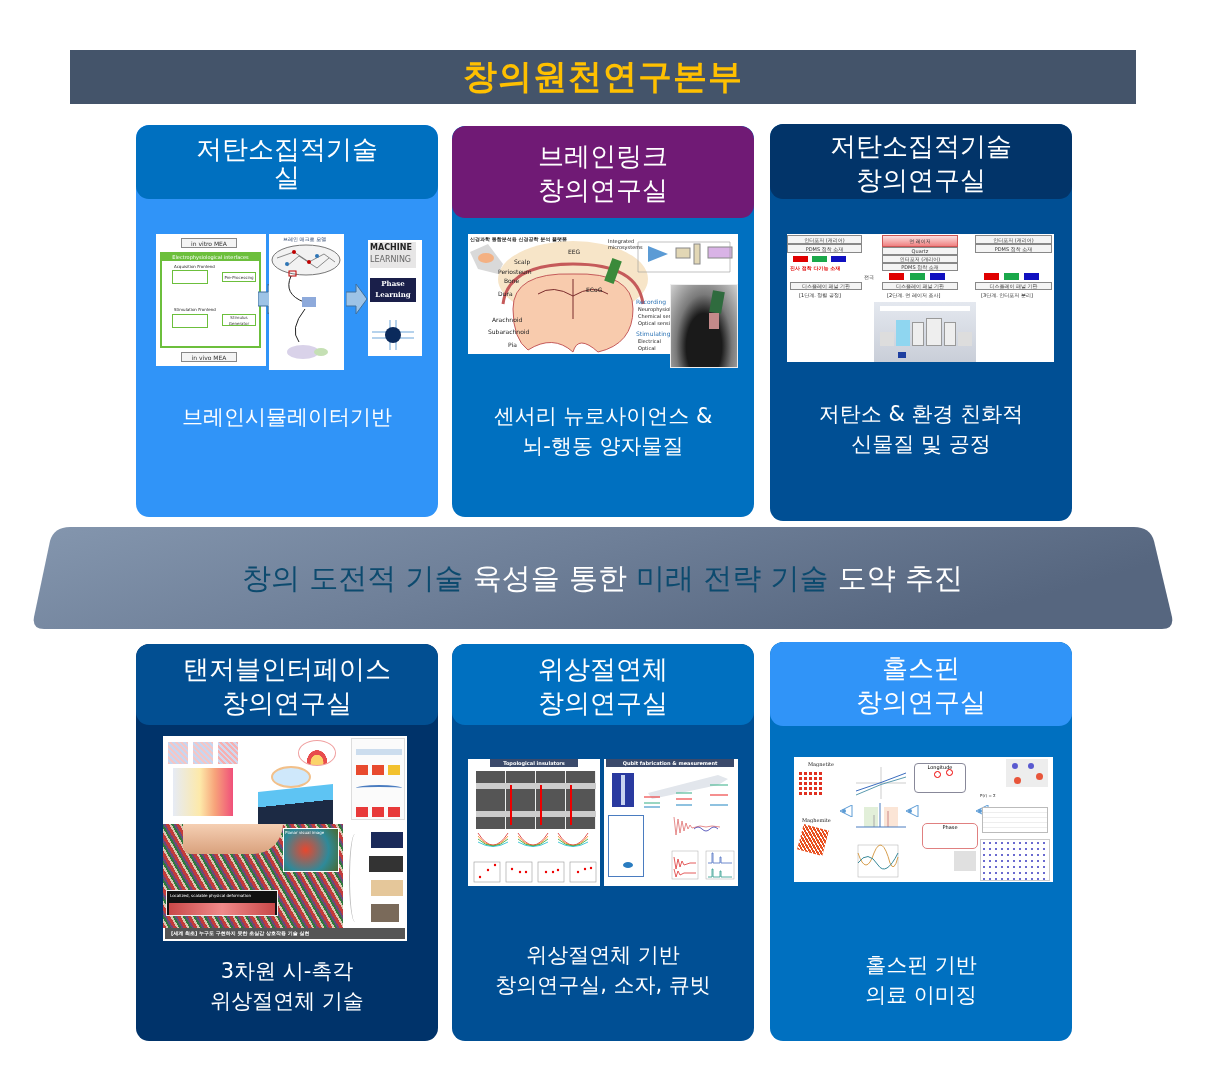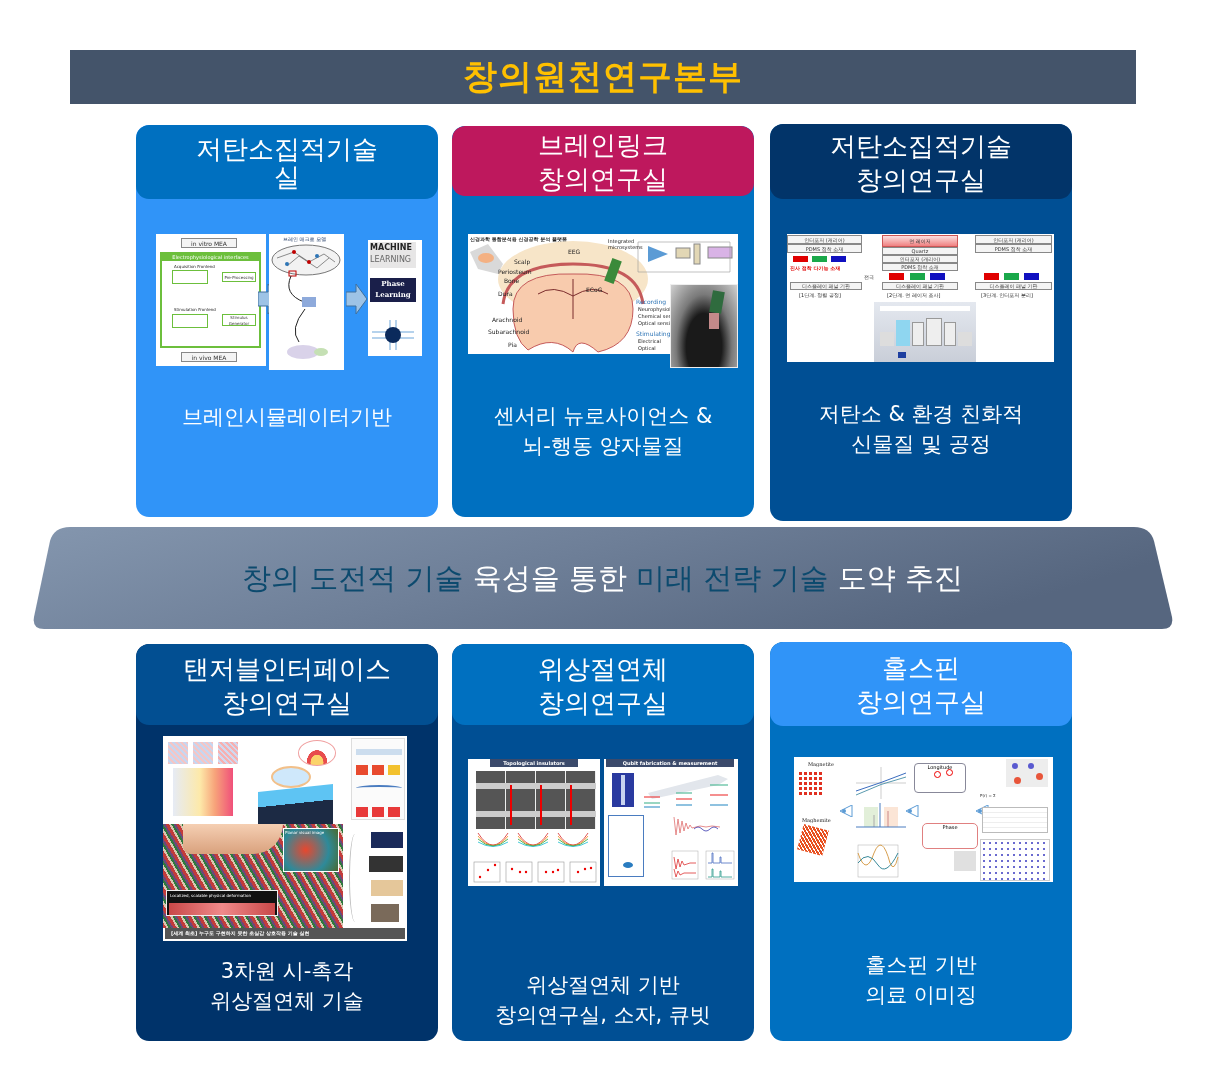--- a/index.html
+++ b/index.html
@@ -27,21 +27,21 @@
   }
   .card-desc {
     position: absolute; left: 0; width: 100%; text-align: center; color: #ffffff;
     font-size: 21px; line-height: 30px;
   }
 
   
   #c1 { left: 136px; top: 125px; height: 392px; background: #3094f8; }
   #c1 .card-head { background: #0070c0; height: 74px; }
   #c2 { left: 452px; top: 126px; height: 391px; background: #0070c0; }
-  #c2 .card-head { background: #be185d; height: 70px; }
+  #c2 .card-head { background: #701a75; height: 92px; }
   #c3 { left: 770px; top: 124px; height: 397px; background: #004f94; }
   #c3 .card-head { background: #023469; height: 75px; }
 
   
   #c4 { left: 136px; top: 644px; height: 397px; background: #00336a; }
   #c4 .card-head { background: #024f92; height: 81px; }
   #c5 { left: 452px; top: 644px; height: 397px; background: #004f94; }
   #c5 .card-head { background: #0070c0; height: 81px; }
   #c6 { left: 770px; top: 642px; height: 399px; background: #0070c0; }
   #c6 .card-head { background: #3094f8; height: 84px; }
@@ -387,21 +387,21 @@
       <path d="M24 4 L26 22 L28 6 L30 20 L32 8 L34 18 L36 10 L38 16 L40 12 L42 15 L50 13 L56 14 L62 13 L70 14" stroke="#e07070" fill="none" stroke-width="0.8"></path>
       <path d="M44 16 Q48 12 52 16 Q56 20 60 16 Q64 12 68 16" stroke="#3b3bb0" fill="none" stroke-width="0.8"></path>
       <rect x="22" y="38" width="26" height="28" fill="none" stroke="#aaa" stroke-width="0.5"></rect>
       <path d="M24 44 L26 56 L28 46 L30 54 L32 48 L34 52 L40 50 L46 50" stroke="#d33" fill="none" stroke-width="0.8"></path>
       <path d="M24 56 L26 64 L28 58 L30 62 L34 60 L46 60" stroke="#d33" fill="none" stroke-width="0.8"></path>
       <rect x="56" y="38" width="28" height="28" fill="none" stroke="#aaa" stroke-width="0.5"></rect>
       <path d="M58 50 H62 V40 H63 V50 H70 V44 H71 V50 H82" stroke="#4a6cc0" fill="none" stroke-width="0.8"></path>
       <path d="M58 64 H62 V56 H63 V64 H70 V58 H71 V64 H82" stroke="#2a9a8a" fill="none" stroke-width="0.8"></path>
     </svg>
   </div>
-  <div class="card-desc" style="top:326px;">
+  <div class="card-desc" style="top:296px;">
     <div>위상절연체 기반</div>
     <div>창의연구실, 소자, 큐빗</div>
   </div>
 </div>
 
 <div class="card" id="c6">
   <div class="card-head">
     <span class="line">홀스핀</span>
     <span class="line">창의연구실</span>
   </div>

